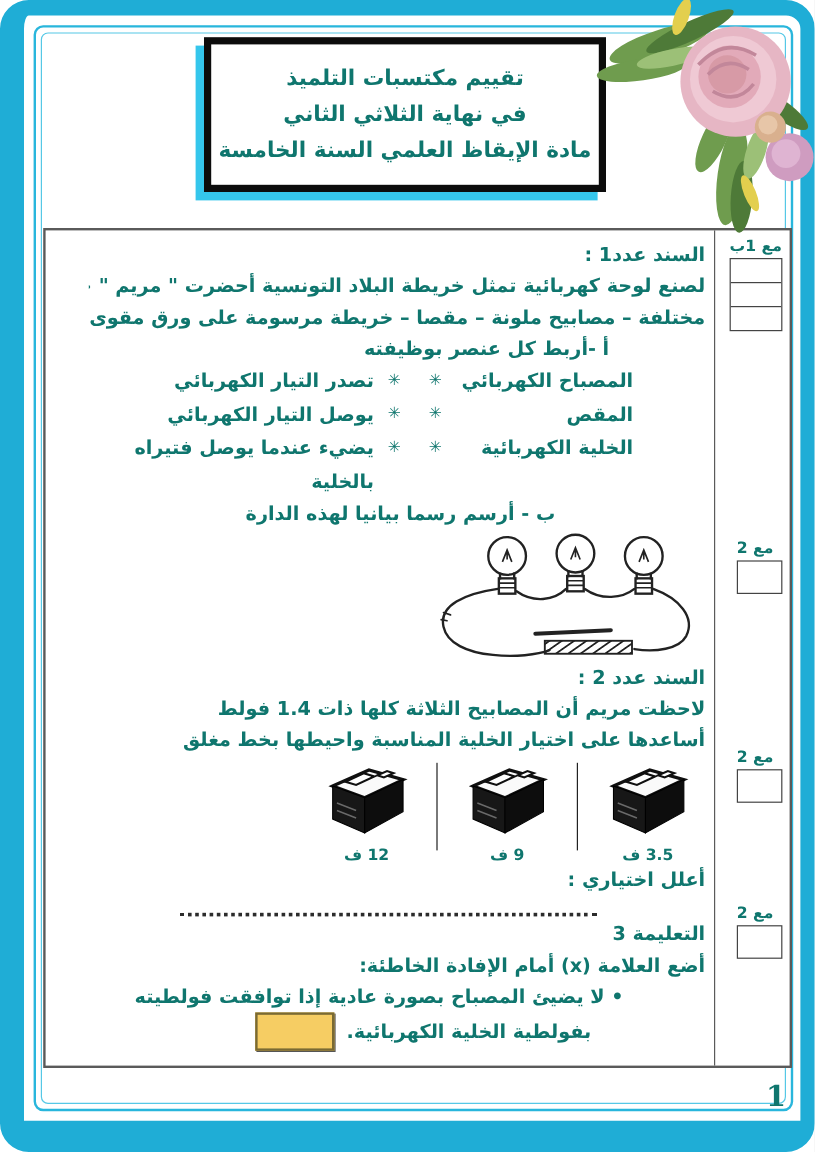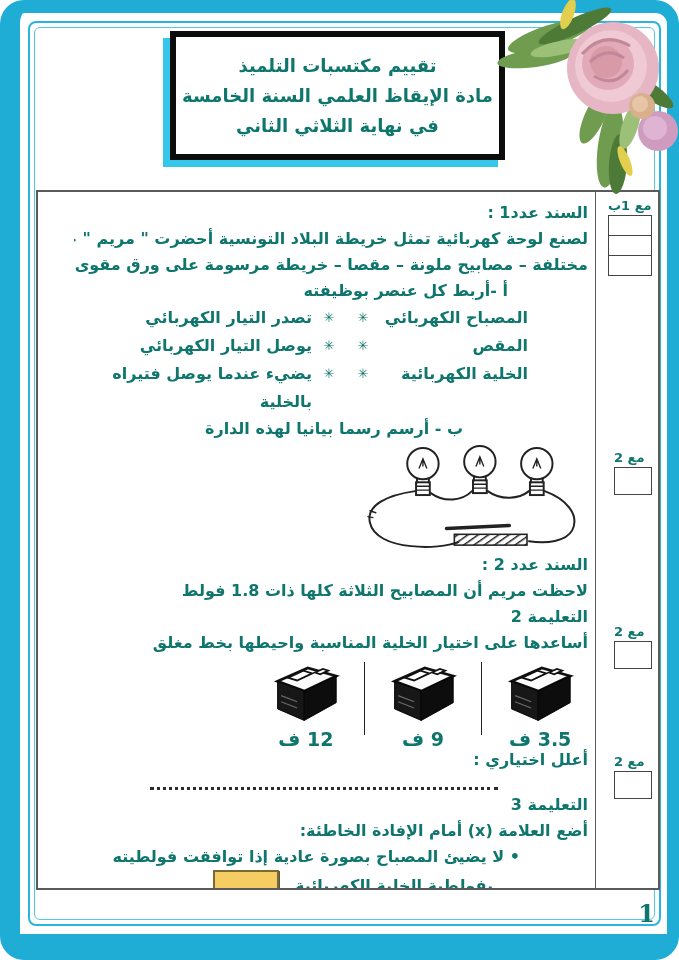--- a/index.html
+++ b/index.html
@@ -36,21 +36,21 @@
   .indent1{padding-right:80px;}
   .indent2{padding-right:125px;}
   .match-row{display:flex;direction:rtl;padding-right:60px;line-height:28px;}
   .m-right{width:148px;flex:none;}
   .star{flex:none;width:34px;text-align:center;font-size:13px;}
   .m-left{flex:1;}
   .circuit-wrap{margin:2px 2px 0 0;text-align:right;line-height:0;}
   
   .batt-row{display:flex;direction:rtl;align-items:stretch;width:330px;margin:4px 0 0 0;}
   .batt-cell{flex:1;text-align:center;}
-  .batt-label{font-size:19px;font-weight:bold;line-height:15px;direction:rtl;}
+  .batt-label{font-size:13px;font-weight:bold;line-height:15px;direction:rtl;}
   .batt-sep{width:1.5px;background:#222;margin:2px 10px 12px 10px;}
   .dotted-line{margin:6px 90px 2px 70px;border-bottom:3px dotted #2c2c2c;height:8px;}
   .bullet-row{padding-right:68px;white-space:nowrap;}
   .last-row{padding-right:95px;white-space:nowrap;display:flex;direction:rtl;align-items:center;gap:10px;}
   .yellow-box{display:inline-block;width:62px;height:28px;background:#f6cd63;
         border:2px solid #7a6a33;box-shadow:1px 1px 0 #555;}
   .page-number{position:absolute;right:24px;bottom:32px;font-family:"DejaVu Serif",serif;
         font-weight:bold;font-size:24px;z-index:3;}
   svg{display:inline-block;}
 </style>
@@ -94,22 +94,22 @@
 
       <circle cx="168" cy="135" r="20" fill="#cf9cc0"></circle>
       <circle cx="165" cy="132" r="12" fill="#dfb4d2"></circle>
       <circle cx="152" cy="110" r="13" fill="#d9b08e"></circle>
       <circle cx="150" cy="108" r="8" fill="#e7c6a8"></circle>
     </g>
   </svg>
 
   <div class="title-box">
     <div>تقييم مكتسبات التلميذ</div>
+    <div>في نهاية الثلاثي الثاني</div>
     <div>مادة الإيقاظ العلمي السنة الخامسة</div>
-    <div>في نهاية الثلاثي الثاني</div>
   </div>
 
   <div class="content-frame">
 
     <div class="margin-col">
       <div class="crit" style="top:6px;">
         <div class="crit-label">مع 1ب</div>
         <div class="crit-box">
           <div class="crit-cell"></div>
           <div class="crit-cell"></div>
@@ -181,22 +181,21 @@
             <path d="M130,48 C144,58 162,56 172,48"></path>
             <path d="M188,48 C210,56 224,72 216,88 C210,99 190,102 172,99"></path>
             <path d="M88,86 L152,83" stroke-width="3.5"></path>
             <path d="M10,68 l6,2 M8,74 l5,1" stroke-width="1.4"></path>
           </g>
           <rect x="96" y="92" width="74" height="11" fill="url(#hatch)" stroke="#222" stroke-width="1.6"></rect>
         </svg>
       </div>
 
       <div class="row">السند عدد 2 :</div>
-      <div class="row">لاحظت مريم أن المصابيح الثلاثة كلها ذات 1.8 فولط</div>
-      <div class="row">التعليمة 2</div>
+      <div class="row">لاحظت مريم أن المصابيح الثلاثة كلها ذات 1.4 فولط</div>
       <div class="row">أساعدها على اختيار الخلية المناسبة واحيطها بخط مغلق</div>
 
       <div class="batt-row">
         <div class="batt-cell">
           <svg width="78" height="64" viewBox="0 0 84 72">
             <polygon points="10,24 44,9 76,18 40,35" fill="#fafafa" stroke="#101010" stroke-width="3"></polygon>
             <polygon points="10,24 40,35 40,68 10,55" fill="#171717" stroke="#000" stroke-width="1"></polygon>
             <polygon points="40,35 76,18 76,48 40,68" fill="#0d0d0d" stroke="#000" stroke-width="1"></polygon>
             <polygon points="22,20 39,12 49,15 32,23" fill="#fff" stroke="#101010" stroke-width="2"></polygon>
             <polygon points="52,14 61,10 67,12 58,16" fill="#fff" stroke="#101010" stroke-width="2"></polygon>

